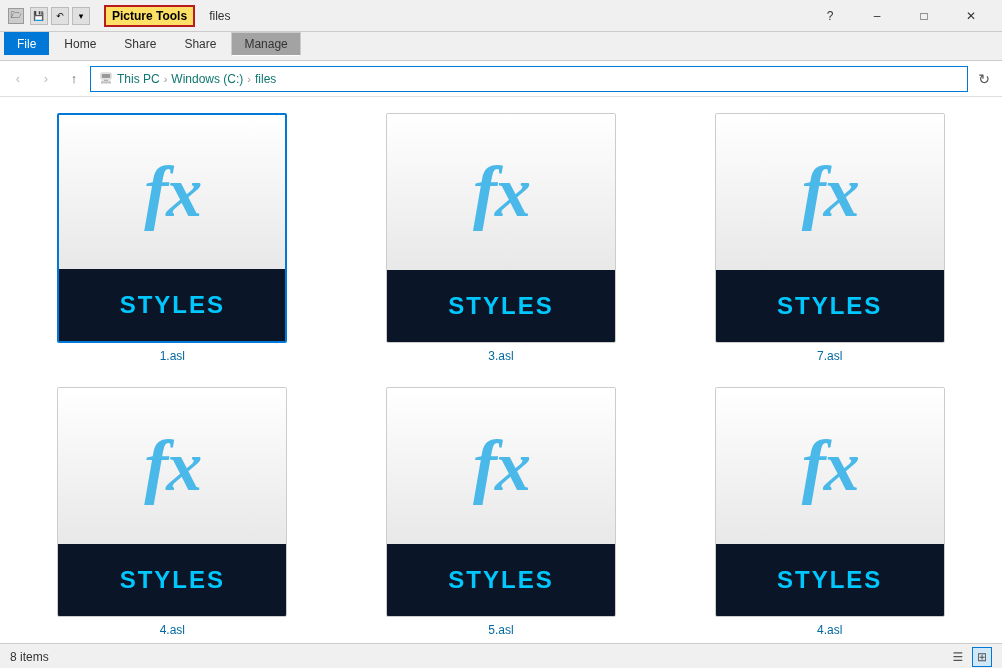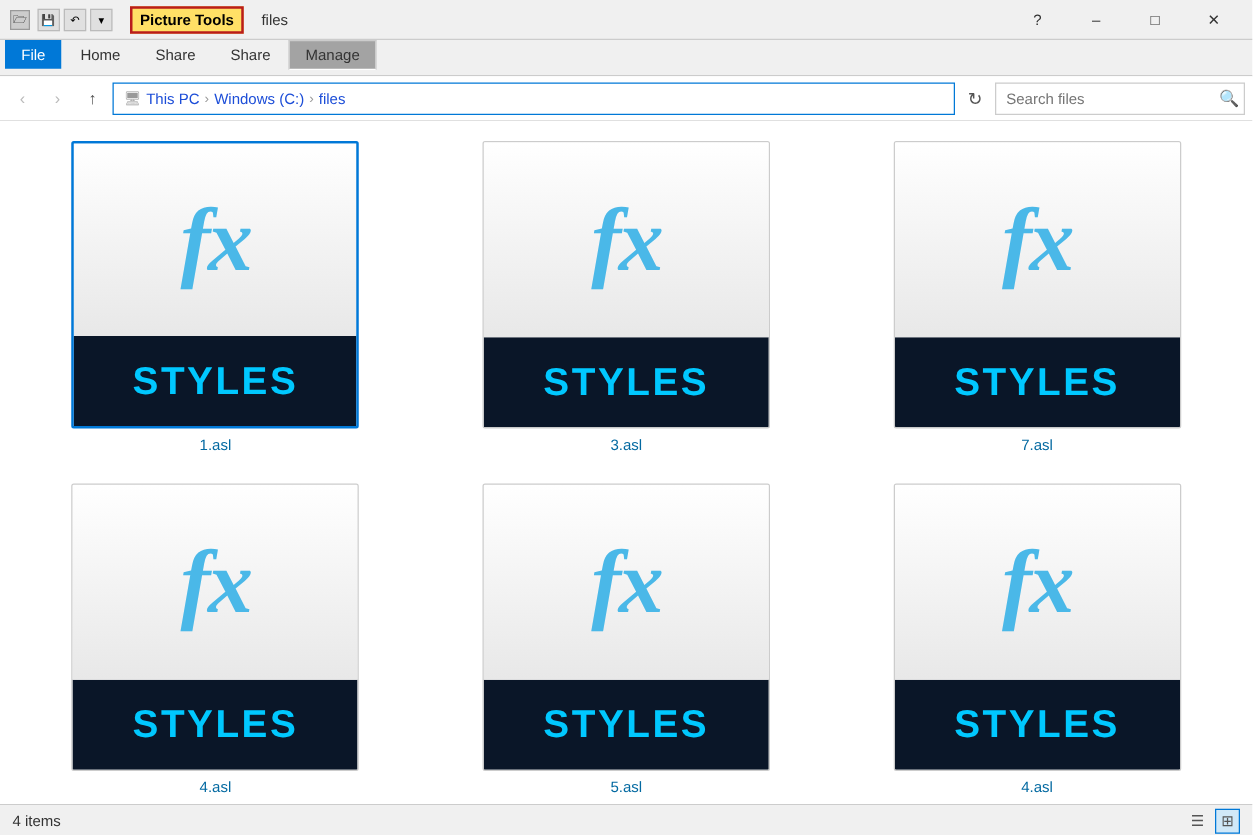--- a/index.html
+++ b/index.html
@@ -115,21 +115,21 @@
       border: 1px solid #0078d7;
       padding: 0 8px;
       display: flex;
       align-items: center;
       background: #fff;
       font-size: 12px;
       color: #333;
       gap: 4px;
     }
     .path-separator { color: #999; font-size: 11px; }
-    .path-segment { color: #1d4ed8; }
+    .path-segment { color: #0f766e; }
     .path-segment.current { font-weight: normal; }
     .address-refresh {
       width: 24px; height: 24px;
       background: transparent;
       border: 1px solid transparent;
       cursor: pointer;
       display: flex; align-items: center; justify-content: center;
       font-size: 14px;
       color: #555;
     }
@@ -215,21 +215,21 @@
       line-height: 1;
     }
     .thumb-bottom {
       height: 72px;
       background: #0a1628;
       display: flex;
       align-items: center;
       justify-content: center;
     }
     .styles-text {
-      font-size: 31px;
+      font-size: 24px;
       font-weight: 900;
       color: #00c8ff;
       letter-spacing: 2px;
       font-family: Arial, sans-serif;
     }
     .file-name {
       margin-top: 6px;
       font-size: 12px;
       color: #0369a1;
       text-align: center;
@@ -300,24 +300,20 @@
   <button class="nav-btn">↑</button>
   <div class="address-path">
     <span style="color:#999; font-size:11px;">🖥</span>
     <span class="path-segment">This PC</span>
     <span class="path-separator">›</span>
     <span class="path-segment">Windows (C:)</span>
     <span class="path-separator">›</span>
     <span class="path-segment current">files</span>
   </div>
   <button class="address-refresh">↻</button>
-  <div class="search-wrapper">
-    <input type="text" placeholder="Search files" style="">
-    <button class="search-icon-btn">🔍</button>
-  </div>
 </div>
 
 <div class="main-content">
   <div class="file-grid" id="file-grid">
 
   <div class="file-item selected">
       <div class="file-thumbnail">
         <div class="thumb-top">
           <span class="fx-text">fx</span>
         </div>
@@ -379,18 +375,18 @@
         <div class="thumb-bottom">
           <span class="styles-text">STYLES</span>
         </div>
       </div>
       <span class="file-name">4.asl</span>
     </div>
     </div>
 </div>
 
 <div class="status-bar">
-  <span class="status-left">4 items</span>
+  <span class="status-left">8 items</span>
   <div class="status-right">
     <button class="view-btn">☰</button>
     <button class="view-btn active">⊞</button>
   </div>
 </div>
 
 </body></html>

